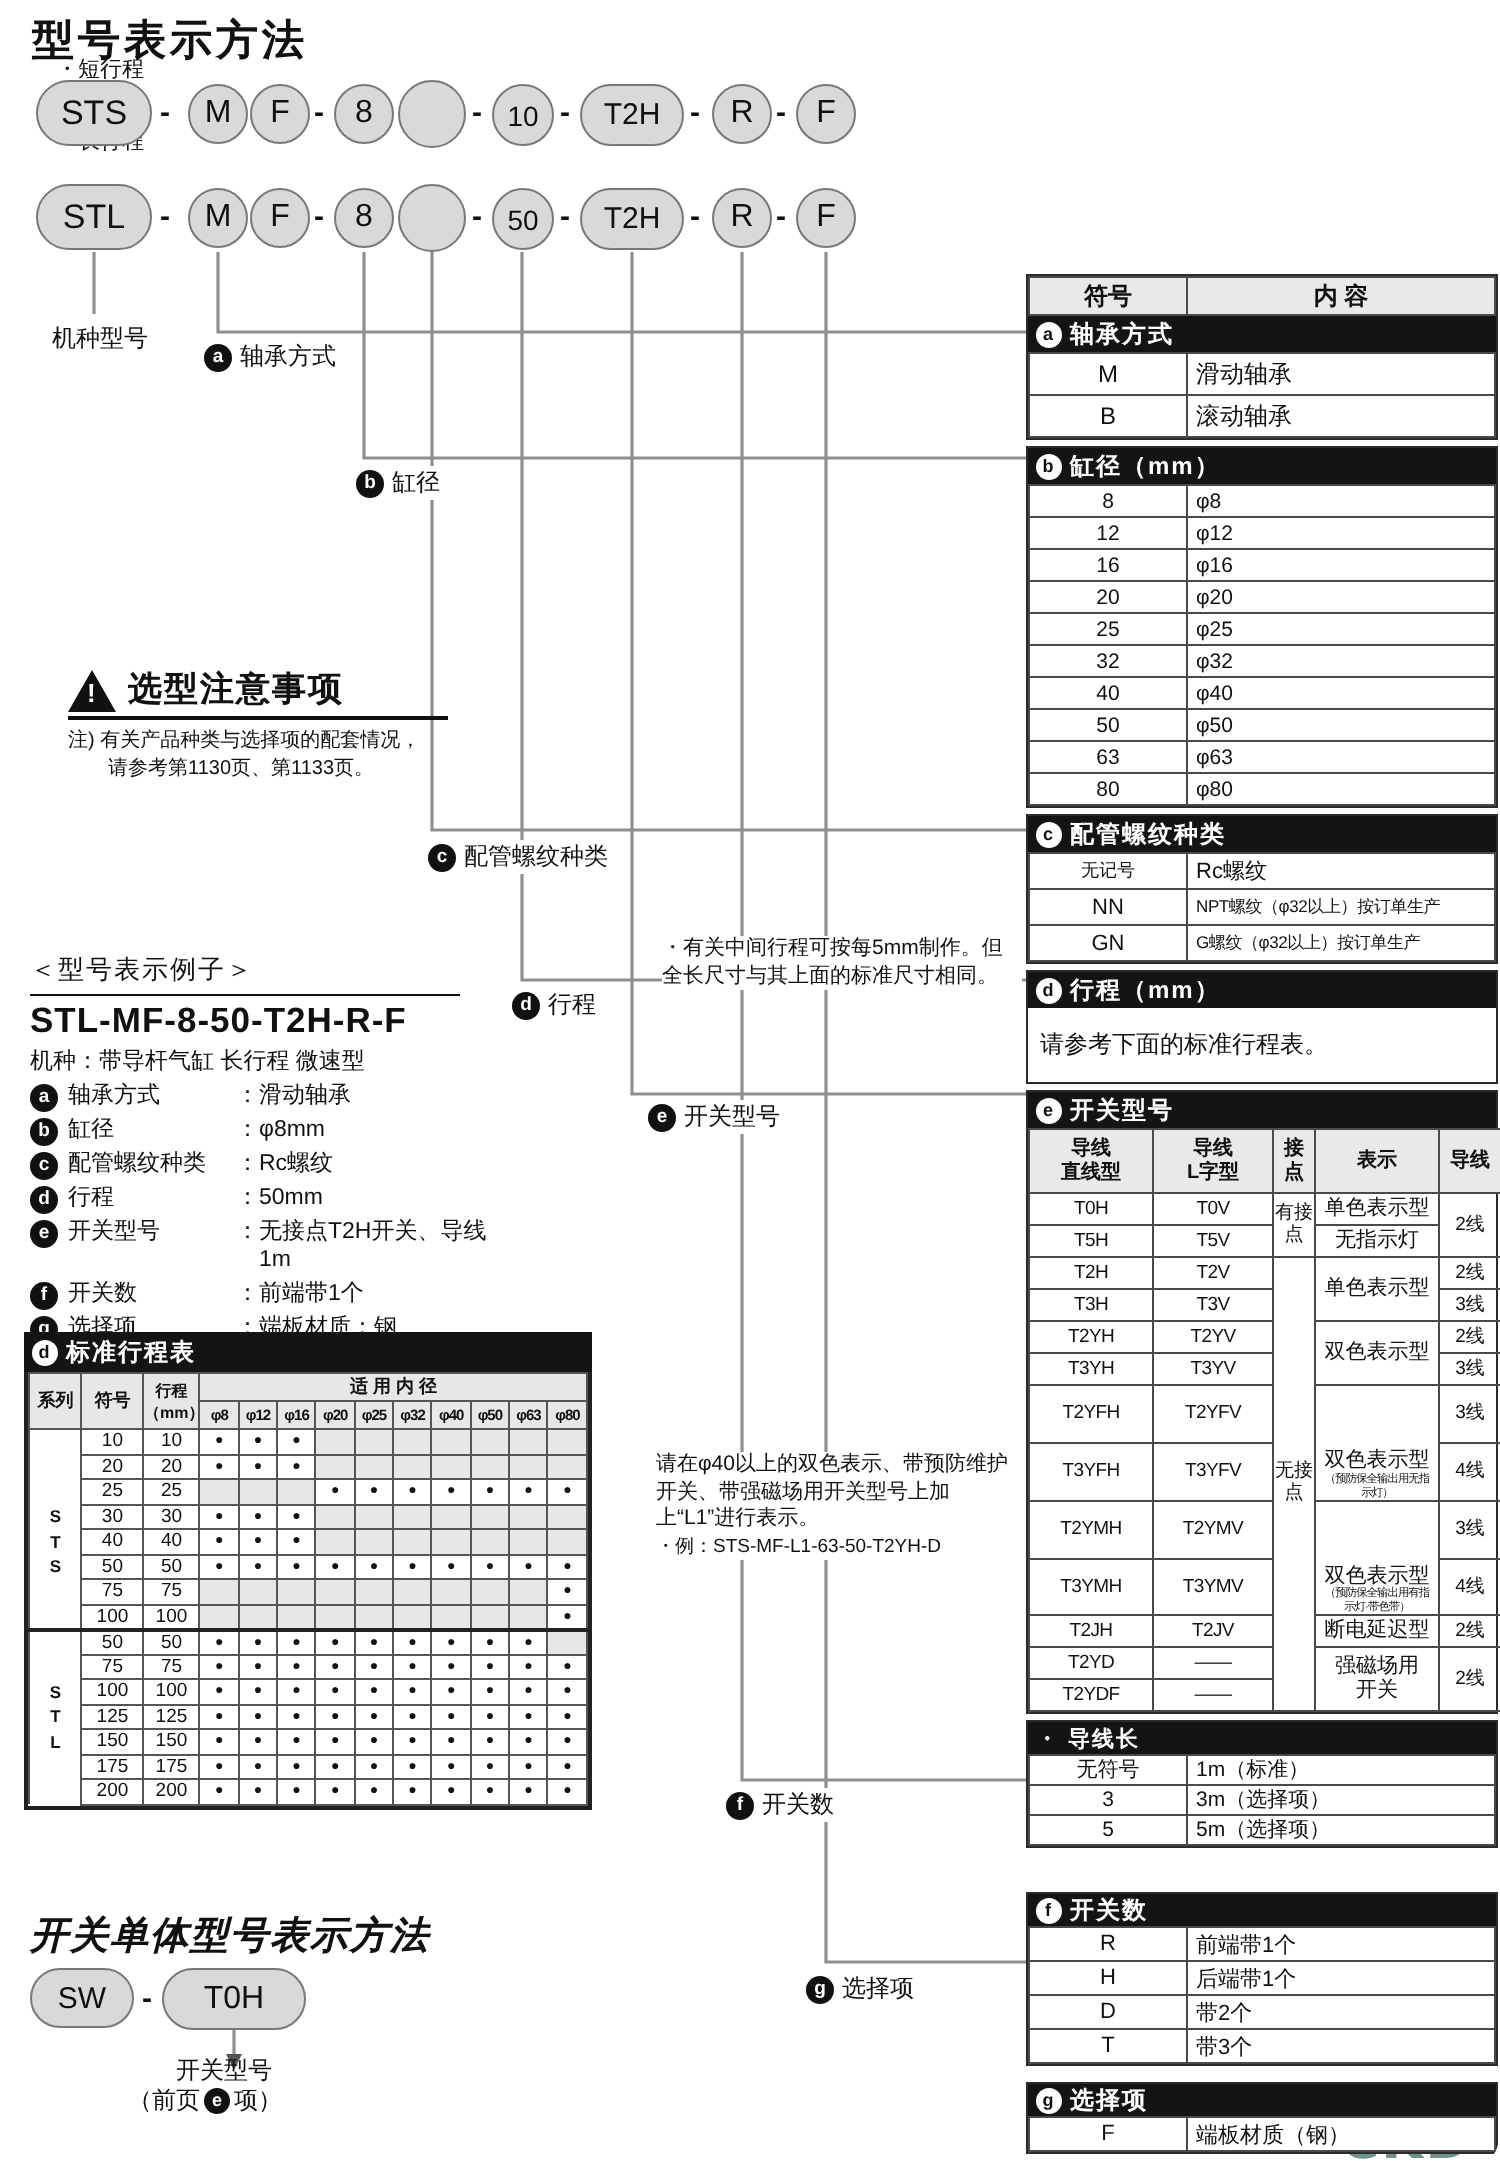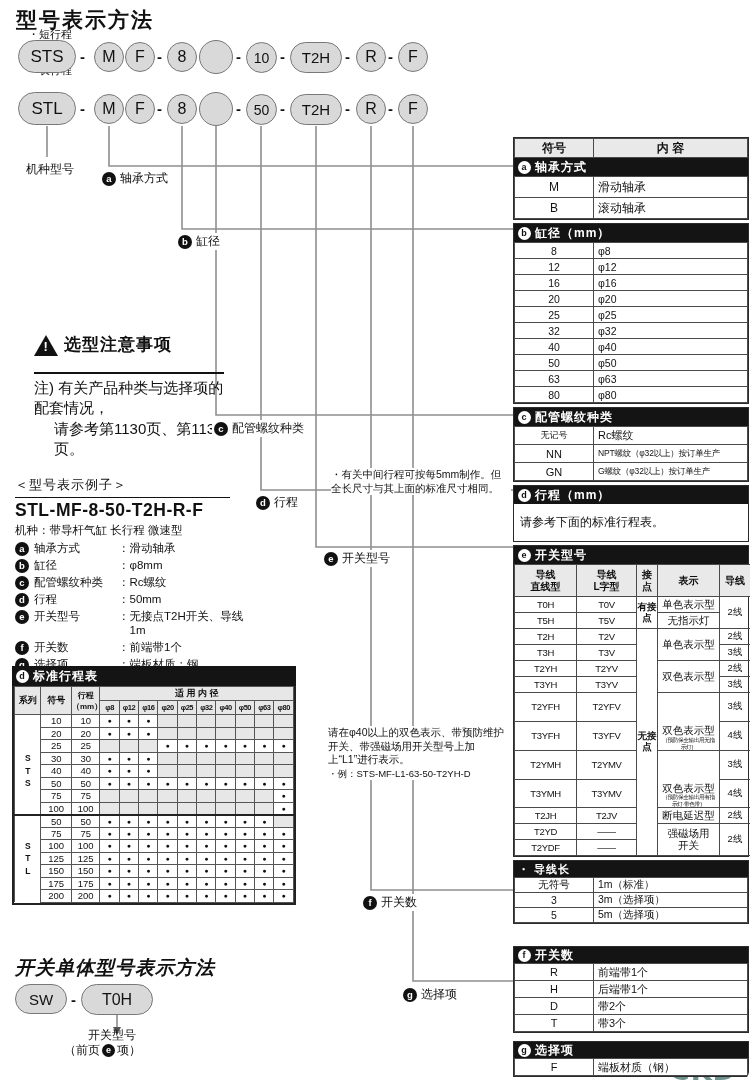--- a/index.html
+++ b/index.html
@@ -18,25 +18,25 @@
   .title { position:absolute; left:16px; top:6px; font-size:21px; font-weight:bold; letter-spacing:2px; }
   .h2 { position:absolute; font-size:19px; font-weight:bold; letter-spacing:1px;font-style:italic; }
 
   
   .dlabel { position:absolute; display:flex; align-items:center; gap:4px; font-size:12px; white-space:nowrap; z-index:2; background:#fff; padding:0 2px; }
   .clet { width:14px; height:14px; min-width:14px; border-radius:50%; background:#111; color:#fff; font-size:9.5px; font-weight:bold;
           display:inline-flex; align-items:center; justify-content:center; line-height:1; }
 
   
   .warnbox { position:absolute; left:34px; top:333px; width:190px; }
-  .warnhead { display:flex; align-items:flex-end; gap:6px; border-bottom:2.5px solid #111; padding-bottom:16px; }
+  .warnhead { display:flex; align-items:flex-end; gap:6px; border-bottom:2.5px solid #111; padding-bottom:2px; }
   .warntri { position:relative; width:0; height:0; border-left:12px solid transparent; border-right:12px solid transparent; border-bottom:21px solid #111; }
   .warntri::after { content:"!"; position:absolute; left:-2.5px; top:4px; color:#fff; font-size:13px; font-weight:bold; }
   .warntitle { font-size:17px; font-weight:bold; letter-spacing:1px; }
-  .warnnote { font-size:15px; line-height:1.35; margin-top:4px; }
+  .warnnote { font-size:10px; line-height:1.35; margin-top:4px; }
   .warnnote .ind { padding-left:20px; display:block; }
 
   
   .example { position:absolute; left:15px; top:476px; width:230px; z-index:2; }
   .ex-title { font-size:13px; letter-spacing:1px; }
   .ex-rule { border-bottom:1.5px solid #111; margin:3px 0 2px 0; width:215px; }
   .ex-model { font-size:17.5px; font-weight:bold; letter-spacing:0.5px; }
   .ex-machine { font-size:11.5px; margin:2px 0 3px 0; }
   .ex-item { display:flex; font-size:11.5px; line-height:1.25; margin:2px 0; }
   .ex-item .clet { margin-right:5px; margin-top:1px; }
@@ -64,21 +64,21 @@
   td.sym { text-align:center; }
   .seca td { height:21px; font-size:12px; }
   .seca td.sym { width:79px; }
   .secb td { height:16px; font-size:10.5px; }
   .secb td.sym { width:79px; }
   .secc td { height:18px; font-size:11px;margin-left:25px; }
   .secc td.sym { width:79px; }
   .secc td.small { font-size:8.5px; letter-spacing:-0.2px; }
   .dtext { font-size:12px; padding:10px 6px; }
   .pre { white-space:pre-line; }
-  .brk { word-break:break-all;font-weight:bold; }
+  .brk { word-break:break-all; }
 
   
   table.sw { border-collapse:collapse; width:100%; table-layout:fixed; }
   .sw th, .sw td { border:1px solid #4a4a4a; box-sizing:border-box; overflow:hidden; padding:0 1px; text-align:center; }
   .sw th { background:#e9e9e9; font-size:10px; font-weight:600; height:32px; line-height:1.2; }
   .sw td { height:16px; font-size:9.5px; }
   .sw td.code { font-size:9.5px; letter-spacing:-0.3px; }
   .sw td.vert { font-size:9.5px; line-height:1.15; padding:0; }
   .sw .dmain { font-size:10.5px; line-height:1.1;margin-top:32px; }
   .sw .dsub { font-size:6px; transform:scale(0.95); line-height:1.1; letter-spacing:-0.5px; }

